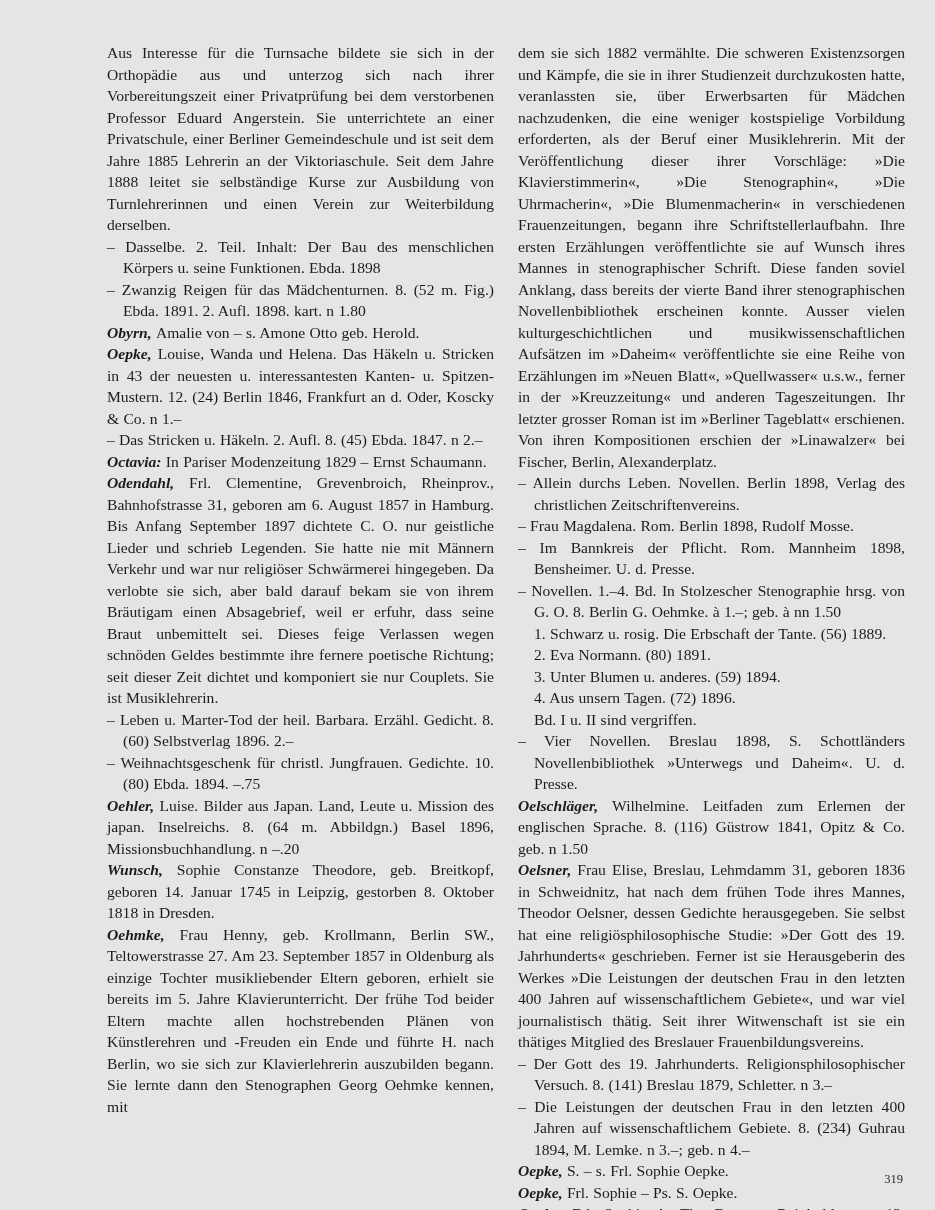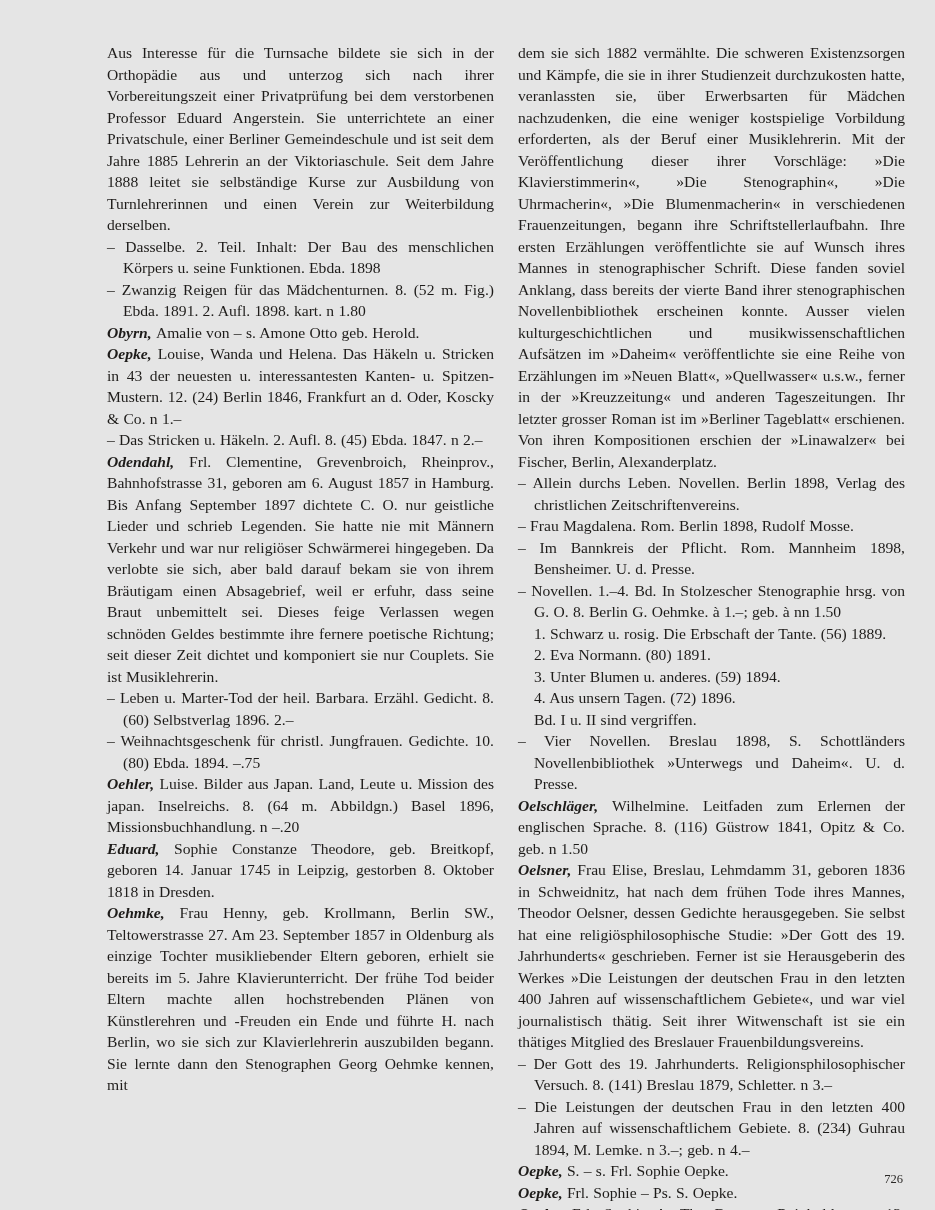--- a/index.html
+++ b/index.html
@@ -51,37 +51,38 @@
 
 <div class="page">
   <div class="columns">
     <div class="column">
         <div class="block para">Aus Interesse für die Turnsache bildete sie sich in der Orthopädie aus und unterzog sich nach ihrer Vorbereitungszeit einer Privatprüfung bei dem verstorbenen Professor Eduard Angerstein. Sie unterrichtete an einer Privatschule, einer Berliner Gemeindeschule und ist seit dem Jahre 1885 Lehrerin an der Viktoriaschule. Seit dem Jahre 1888 leitet sie selbständige Kurse zur Ausbildung von Turnlehrerinnen und einen Verein zur Weiterbildung derselben.</div>
         <div class="block work"><span>– </span>Dasselbe. 2. Teil. Inhalt: Der Bau des menschlichen Körpers u. seine Funktionen. Ebda. 1898</div>
         <div class="block work"><span>– </span>Zwanzig Reigen für das Mädchenturnen. 8. (52 m. Fig.) Ebda. 1891. 2. Aufl. 1898. kart. n 1.80</div>
         <div class="block entry"><span class="lead">Obyrn, </span>Amalie von – s. Amone Otto geb. Herold.</div>
         <div class="block entry"><span class="lead">Oepke, </span>Louise, Wanda und Helena. Das Häkeln u. Stricken in 43 der neuesten u. interessantesten Kanten- u. Spitzen-Mustern. 12. (24) Berlin 1846, Frankfurt an d. Oder, Koscky &amp; Co. n 1.–</div>
         <div class="block work"><span>– </span>Das Stricken u. Häkeln. 2. Aufl. 8. (45) Ebda. 1847. n 2.–</div>
+        <div class="block entry"><span class="lead">Octavia: </span>In Pariser Modenzeitung 1829 – Ernst Schaumann.</div>
         <div class="block entry"><span class="lead">Odendahl, </span>Frl. Clementine, Grevenbroich, Rheinprov., Bahnhofstrasse 31, geboren am 6. August 1857 in Hamburg. Bis Anfang September 1897 dichtete C. O. nur geistliche Lieder und schrieb Legenden. Sie hatte nie mit Männern Verkehr und war nur religiöser Schwärmerei hingegeben. Da verlobte sie sich, aber bald darauf bekam sie von ihrem Bräutigam einen Absagebrief, weil er erfuhr, dass seine Braut unbemittelt sei. Dieses feige Verlassen wegen schnöden Geldes bestimmte ihre fernere poetische Richtung; seit dieser Zeit dichtet und komponiert sie nur Couplets. Sie ist Musiklehrerin.</div>
         <div class="block work"><span>– </span>Leben u. Marter-Tod der heil. Barbara. Erzähl. Gedicht. 8. (60) Selbstverlag 1896. 2.–</div>
         <div class="block work"><span>– </span>Weihnachtsgeschenk für christl. Jungfrauen. Gedichte. 10. (80) Ebda. 1894. –.75</div>
         <div class="block entry"><span class="lead">Oehler, </span>Luise. Bilder aus Japan. Land, Leute u. Mission des japan. Inselreichs. 8. (64 m. Abbildgn.) Basel 1896, Missionsbuchhandlung. n –.20</div>
-        <div class="block entry"><span class="lead">Eduard, </span>Sophie Constanze Theodore, geb. Breitkopf, geboren 14. Januar 1745 in Leipzig, gestorben 8. Oktober 1818 in Dresden.</div>
+        <div class="block entry"><span class="lead">Wunsch, </span>Sophie Constanze Theodore, geb. Breitkopf, geboren 14. Januar 1745 in Leipzig, gestorben 8. Oktober 1818 in Dresden.</div>
         <div class="block entry"><span class="lead">Oehmke, </span>Frau Henny, geb. Krollmann, Berlin SW., Teltowerstrasse 27. Am 23. September 1857 in Oldenburg als einzige Tochter musikliebender Eltern geboren, erhielt sie bereits im 5. Jahre Klavierunterricht. Der frühe Tod beider Eltern machte allen hochstrebenden Plänen von Künstlerehren und -Freuden ein Ende und führte H. nach Berlin, wo sie sich zur Klavierlehrerin auszubilden begann. Sie lernte dann den Stenographen Georg Oehmke kennen, mit</div>
       </div>
     <div class="column">
         <div class="block para">dem sie sich 1882 vermählte. Die schweren Existenzsorgen und Kämpfe, die sie in ihrer Studienzeit durchzukosten hatte, veranlassten sie, über Erwerbsarten für Mädchen nachzudenken, die eine weniger kostspielige Vorbildung erforderten, als der Beruf einer Musiklehrerin. Mit der Veröffentlichung dieser ihrer Vorschläge: »Die Klavierstimmerin«, »Die Stenographin«, »Die Uhrmacherin«, »Die Blumenmacherin« in verschiedenen Frauenzeitungen, begann ihre Schriftstellerlaufbahn. Ihre ersten Erzählungen veröffentlichte sie auf Wunsch ihres Mannes in stenographischer Schrift. Diese fanden soviel Anklang, dass bereits der vierte Band ihrer stenographischen Novellenbibliothek erscheinen konnte. Ausser vielen kulturgeschichtlichen und musikwissenschaftlichen Aufsätzen im »Daheim« veröffentlichte sie eine Reihe von Erzählungen im »Neuen Blatt«, »Quellwasser« u.s.w., ferner in der »Kreuzzeitung« und anderen Tageszeitungen. Ihr letzter grosser Roman ist im »Berliner Tageblatt« erschienen. Von ihren Kompositionen erschien der »Linawalzer« bei Fischer, Berlin, Alexanderplatz.</div>
         <div class="block work"><span>– </span>Allein durchs Leben. Novellen. Berlin 1898, Verlag des christlichen Zeitschriftenvereins.</div>
         <div class="block work"><span>– </span>Frau Magdalena. Rom. Berlin 1898, Rudolf Mosse.</div>
         <div class="block work"><span>– </span>Im Bannkreis der Pflicht. Rom. Mannheim 1898, Bensheimer. U. d. Presse.</div>
         <div class="block work"><span>– </span>Novellen. 1.–4. Bd. In Stolzescher Stenographie hrsg. von G. O. 8. Berlin G. Oehmke. à 1.–; geb. à nn 1.50<div class="subline">1. Schwarz u. rosig. Die Erbschaft der Tante. (56) 1889.</div><div class="subline">2. Eva Normann. (80) 1891.</div><div class="subline">3. Unter Blumen u. anderes. (59) 1894.</div><div class="subline">4. Aus unsern Tagen. (72) 1896.</div><div class="subline">Bd. I u. II sind vergriffen.</div></div>
         <div class="block work"><span>– </span>Vier Novellen. Breslau 1898, S. Schottländers Novellenbibliothek »Unterwegs und Daheim«. U. d. Presse.</div>
         <div class="block entry"><span class="lead">Oelschläger, </span>Wilhelmine. Leitfaden zum Erlernen der englischen Sprache. 8. (116) Güstrow 1841, Opitz &amp; Co. geb. n 1.50</div>
         <div class="block entry"><span class="lead">Oelsner, </span>Frau Elise, Breslau, Lehmdamm 31, geboren 1836 in Schweidnitz, hat nach dem frühen Tode ihres Mannes, Theodor Oelsner, dessen Gedichte herausgegeben. Sie selbst hat eine religiösphilosophische Studie: »Der Gott des 19. Jahrhunderts« geschrieben. Ferner ist sie Herausgeberin des Werkes »Die Leistungen der deutschen Frau in den letzten 400 Jahren auf wissenschaftlichem Gebiete«, und war viel journalistisch thätig. Seit ihrer Witwenschaft ist sie ein thätiges Mitglied des Breslauer Frauenbildungsvereins.</div>
         <div class="block work"><span>– </span>Der Gott des 19. Jahrhunderts. Religionsphilosophischer Versuch. 8. (141) Breslau 1879, Schletter. n 3.–</div>
         <div class="block work"><span>– </span>Die Leistungen der deutschen Frau in den letzten 400 Jahren auf wissenschaftlichem Gebiete. 8. (234) Guhrau 1894, M. Lemke. n 3.–; geb. n 4.–</div>
         <div class="block entry"><span class="lead">Oepke, </span>S. – s. Frl. Sophie Oepke.</div>
         <div class="block entry"><span class="lead">Oepke, </span>Frl. Sophie – Ps. S. Oepke.</div>
         <div class="block entry"><span class="lead">Oepke, </span>Frl. Sophie A. Th., Bremen, Reinholdstrasse 13, wurde am 14. September 1844 zu Neuburg bei Leer in Ostfriesland als die Tochter des Pastoren daselbst geboren. Im Frühling 1865 bestand sie in Bremen ihr Staatsexamen als Lehrerin, war drei Jahre Erzieherin in der Nähe von</div>
       </div>
   </div>
-  <div class="page-number">726</div>
+  <div class="page-number">319</div>
 </div>
 
 </body></html>

